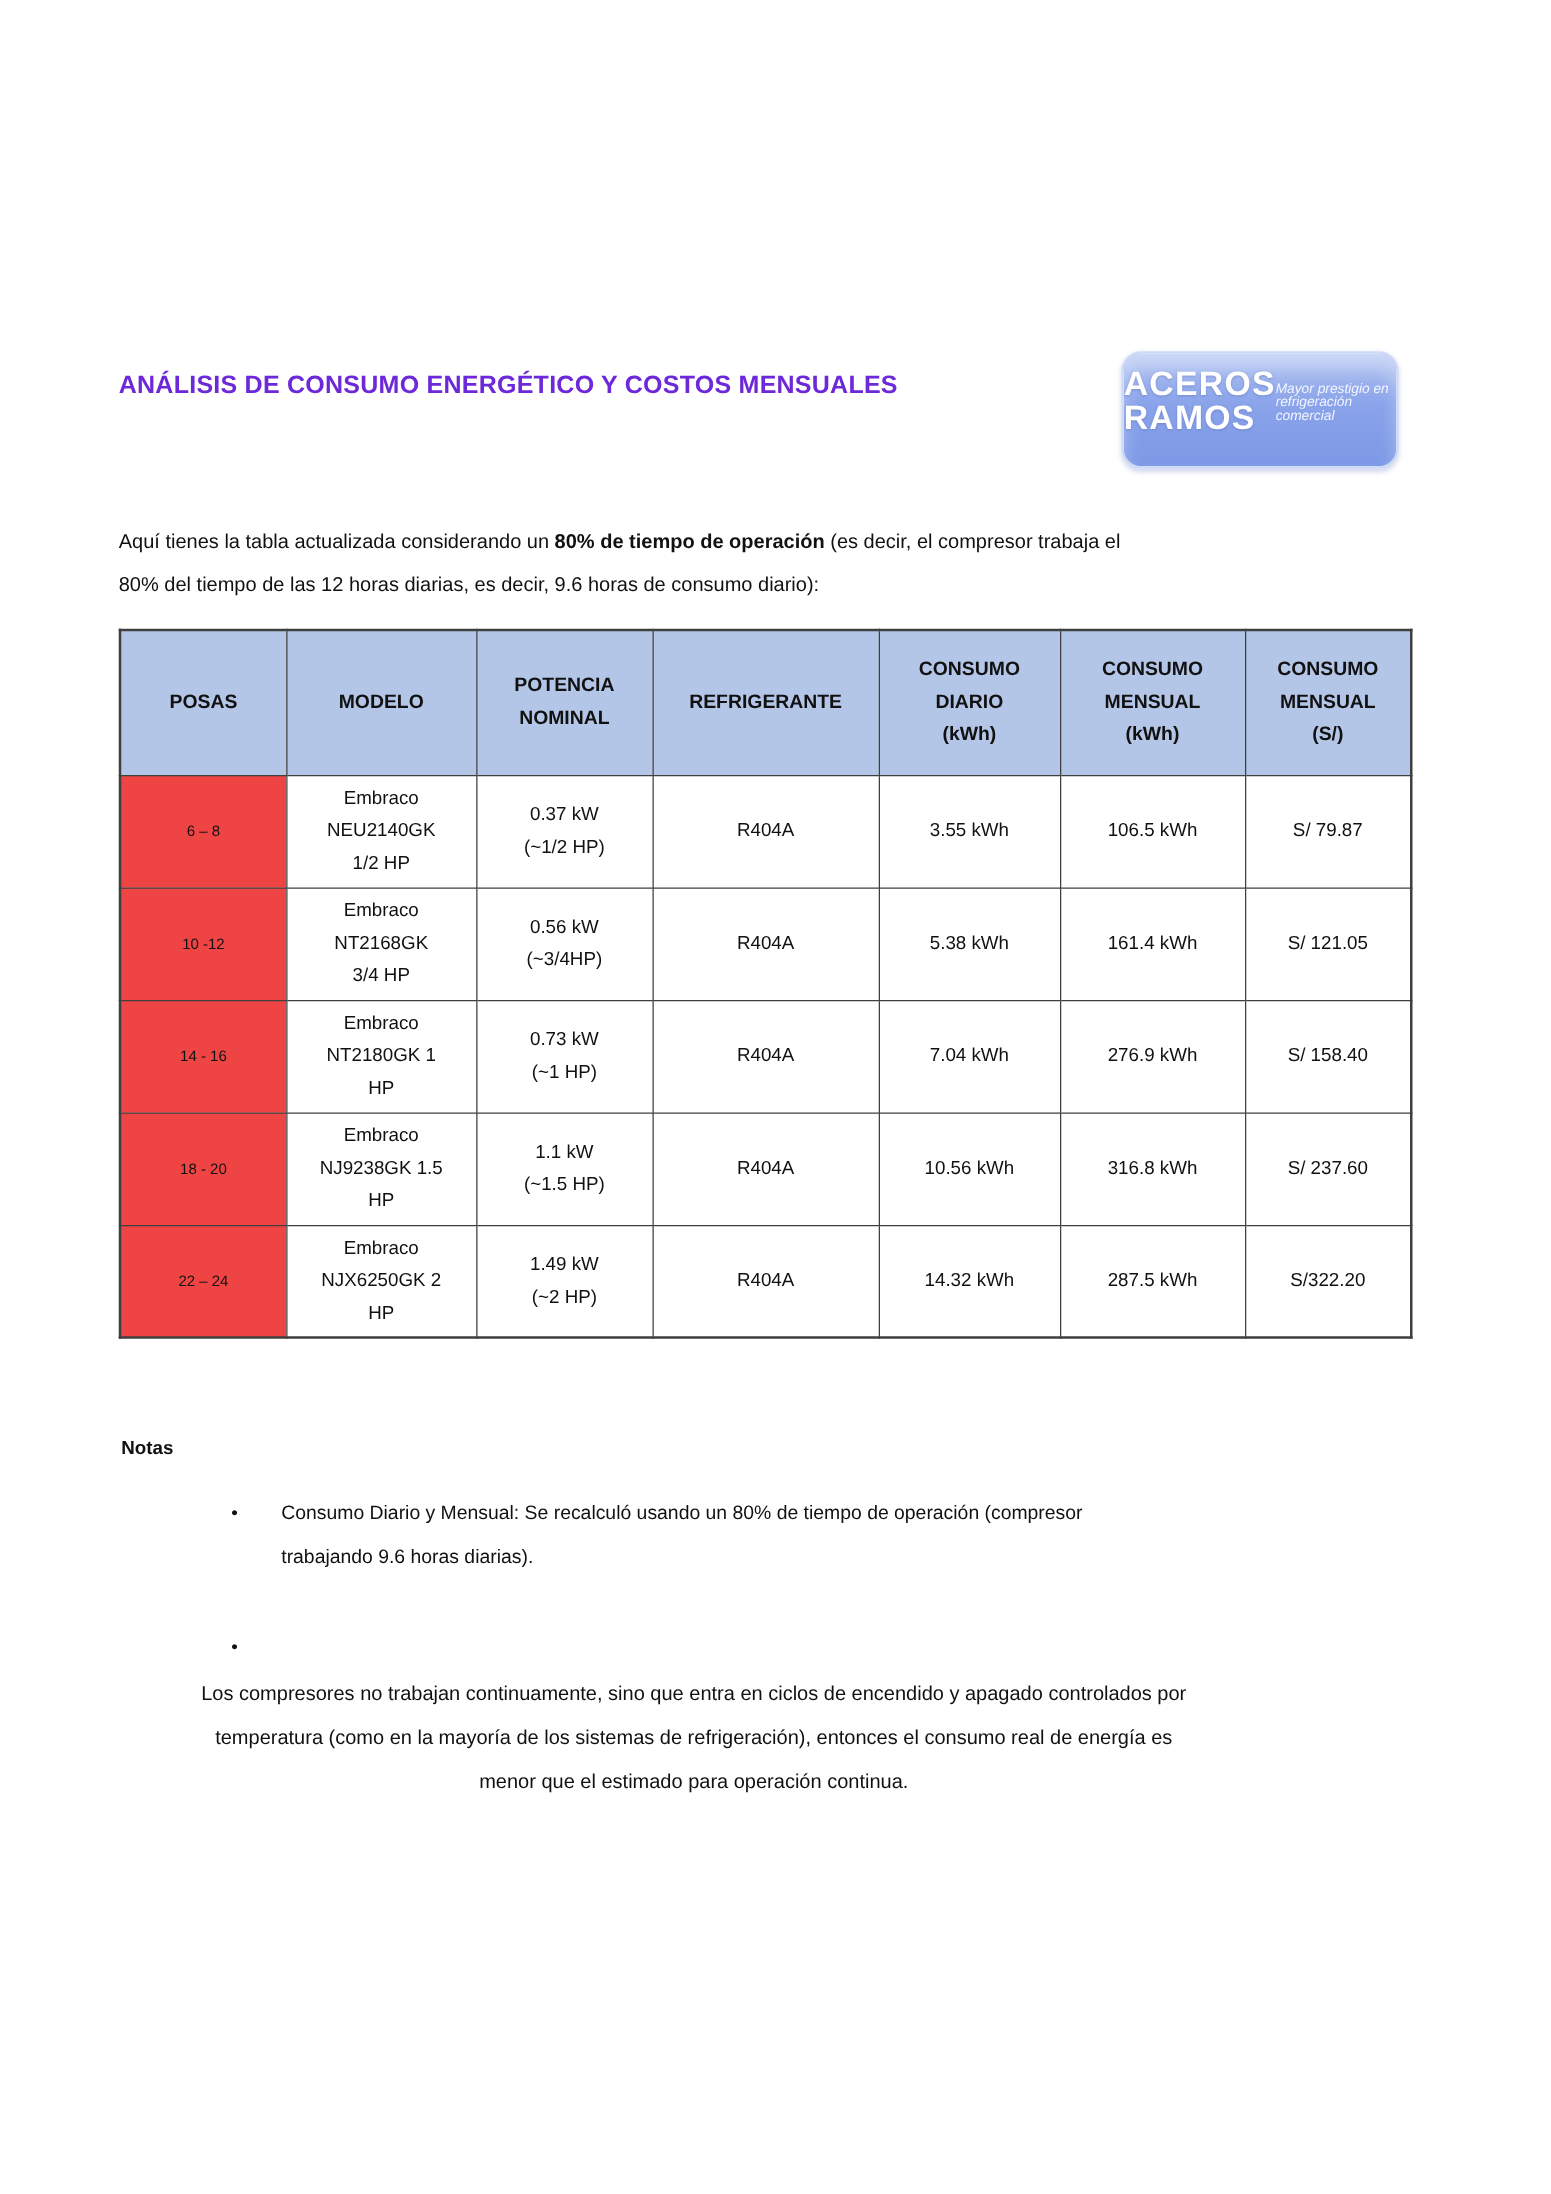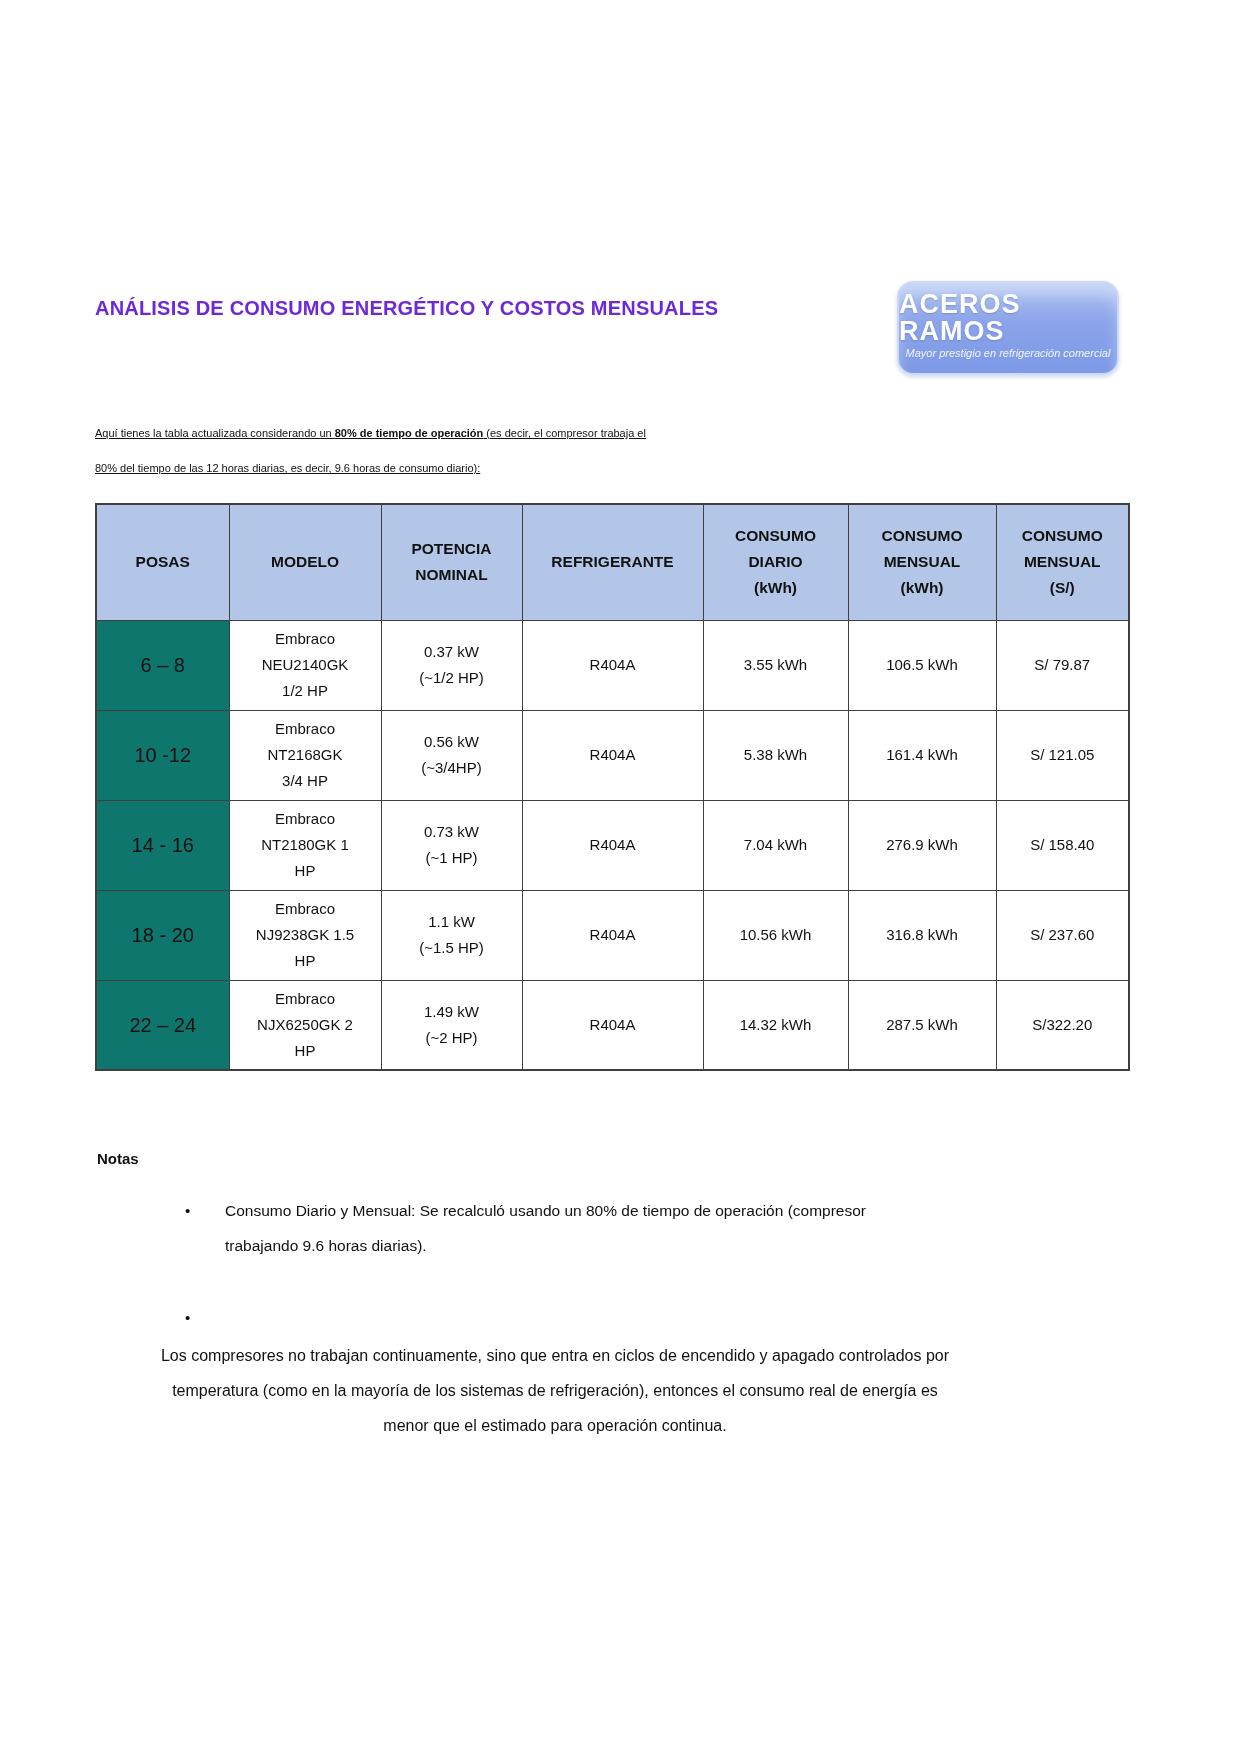--- a/index.html
+++ b/index.html
@@ -22,21 +22,21 @@
     color: #6d28d9;
   }
   .logo {
     position: absolute;
     left: 897px; top: 281px;
     width: 222px; height: 94px;
     border-radius: 16px;
     background: linear-gradient(180deg, #b0c3f1 0%, #8aa3ea 45%, #7d99e6 100%);
     border: 2px solid #cdd9f6;
     box-shadow: inset 0 12px 14px rgba(255,255,255,0.35), 0 2px 4px rgba(120,140,200,0.35);
-    display: flex; flex-direction: column;
+    display: flex; 
     justify-content: flex-end; align-items: center;
     padding-bottom: 14px; box-sizing: border-box;
   }
   .logo-name {
     color: #ffffff;
     font-size: 27px;
     font-weight: 800;
     letter-spacing: 1px;
     line-height: 1;
     text-shadow: 0 1px 2px rgba(90,110,180,0.5);
@@ -46,24 +46,23 @@
     font-size: 11px;
     font-style: italic;
     margin-top: 3px;
     line-height: 1;
   }
   .intro {
     position: absolute;
     left: 95px; top: 416px;
     width: 900px;
     margin: 0;
-    font-size: 11px;
+    font-size: 16px;
     line-height: 35px;
     white-space: pre-line;
-    text-decoration: underline;
   }
   .doc-table {
     position: absolute;
     left: 95px; top: 503px;
     border-collapse: collapse;
     table-layout: fixed;
     border: 2px solid #3f3f3f;
   }
   .doc-table th, .doc-table td {
     border: 1px solid #3f3f3f;
@@ -80,22 +79,22 @@
     line-height: 26px;
     height: 116px;
   }
   .doc-table td {
     font-size: 15px;
     line-height: 26px;
     height: 90px;
     background: #ffffff;
   }
   .doc-table td.posas {
-    background: #0f766e;
-    font-size: 20px;
+    background: #ef4444;
+    font-size: 12px;
     text-align: center;
   }
   .notes-heading {
     position: absolute;
     left: 97px; top: 1150px;
     font-size: 15px;
     font-weight: 700;
   }
   .notes-list {
     position: absolute;

